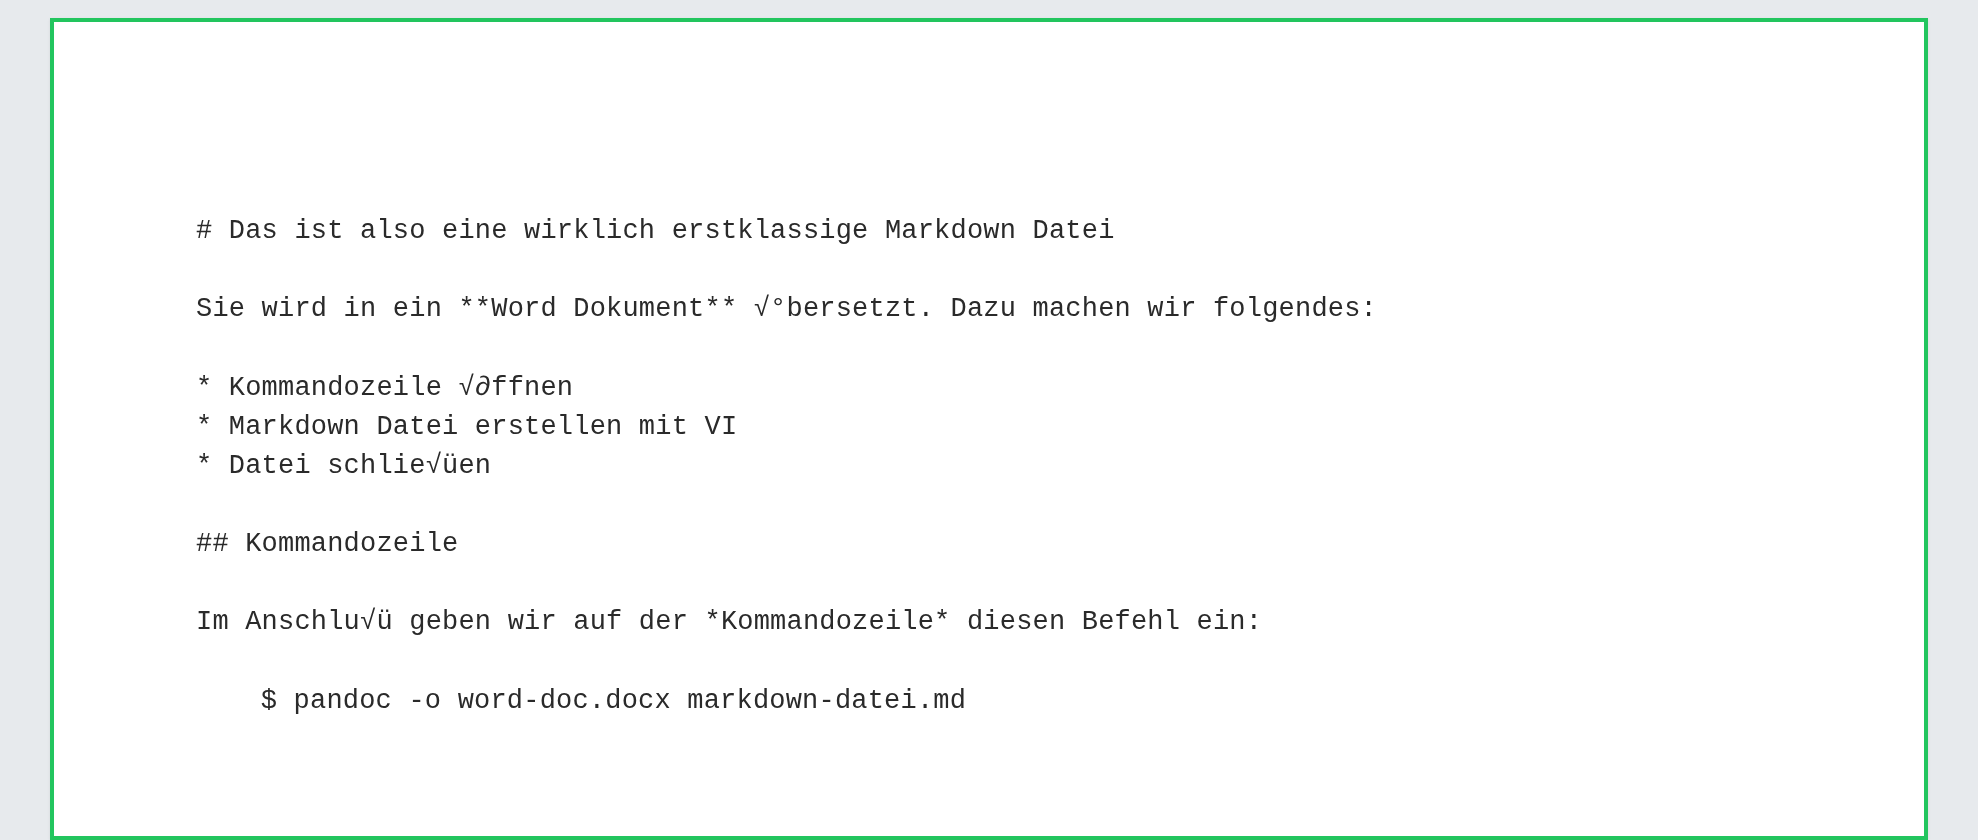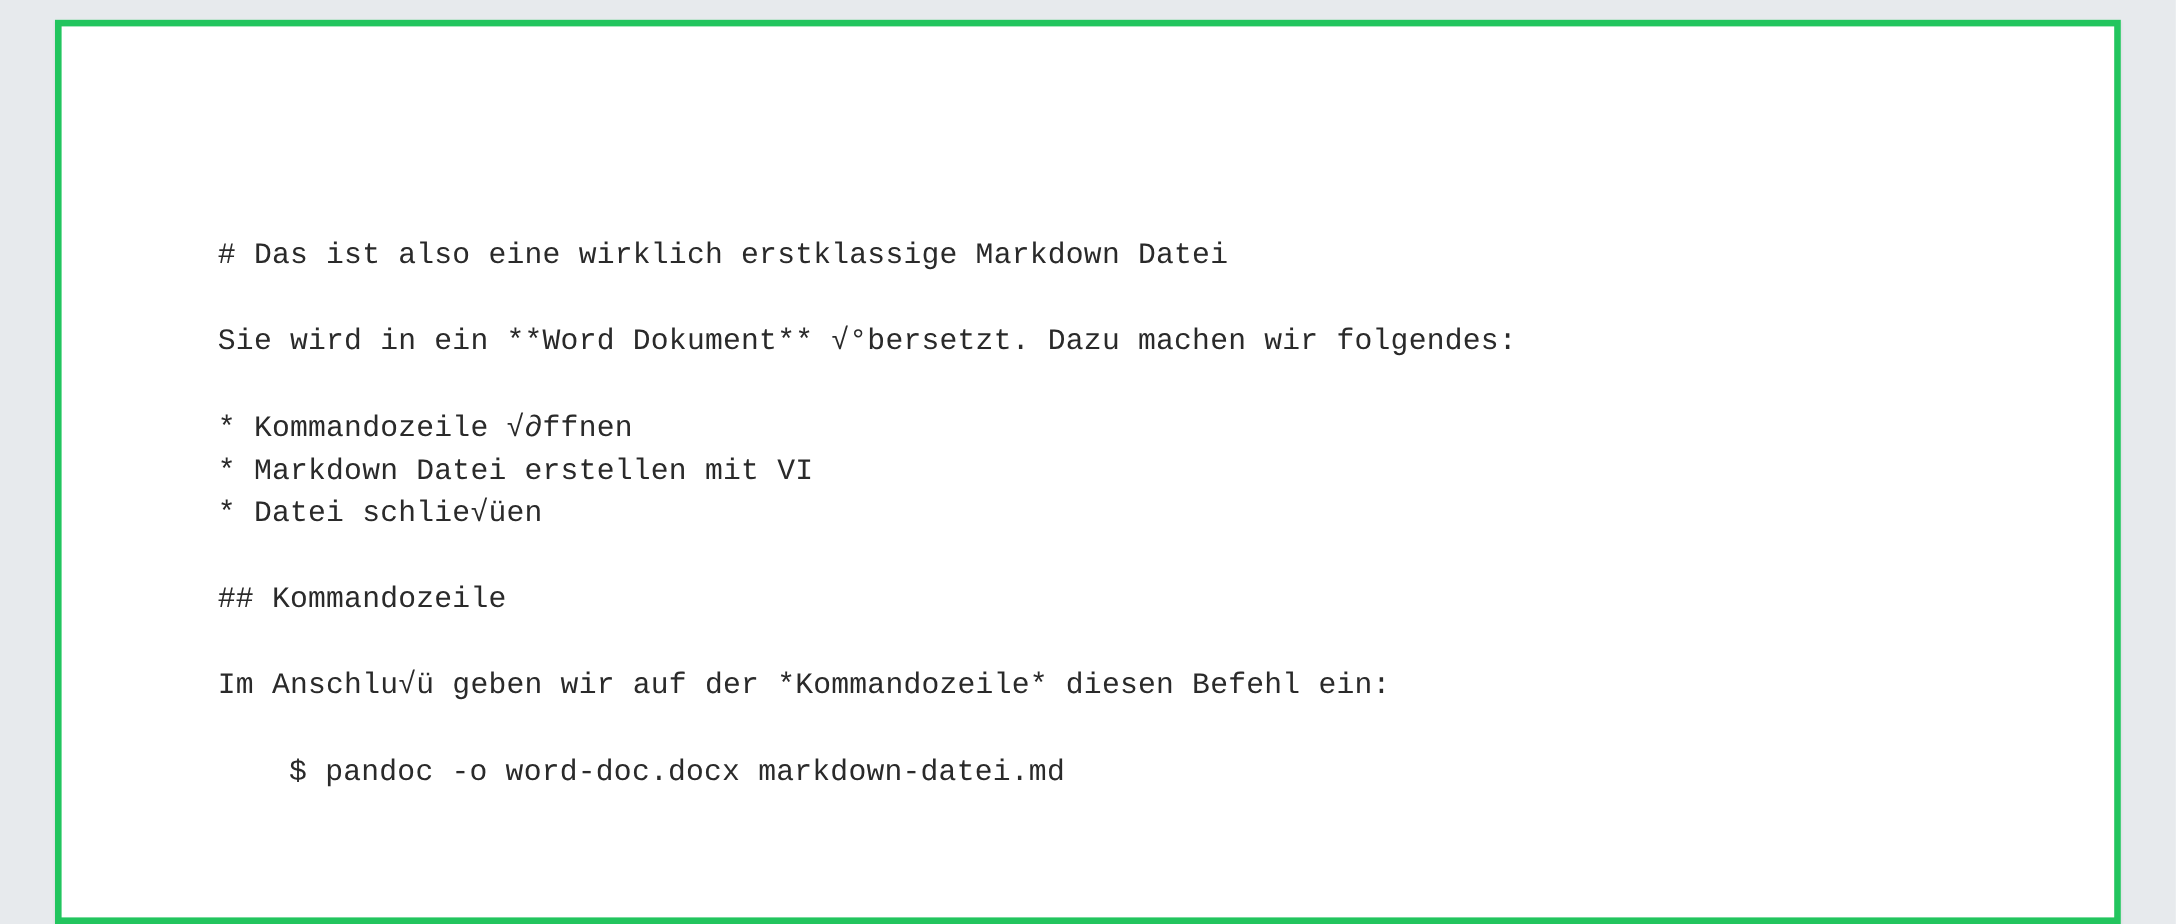--- a/index.html
+++ b/index.html
@@ -10,21 +10,21 @@
       overflow: hidden;
       font-family: "Courier New", Courier, monospace;
     }
     .page {
       position: absolute;
       left: 50px;
       top: 18px;
       width: 1878px;
       height: 822px;
       background: #ffffff;
-      border: 6px solid #22c55e;
+      border: 4px solid #22c55e;
       box-shadow: 0 1px 3px rgba(0,0,0,0.08);
       padding-top: 190px;
       padding-left: 142px;
       padding-right: 140px;
     }
     .content {
       font-size: 27px;
       line-height: 1.45;
       color: #2a2a2a;
       white-space: pre-wrap;

